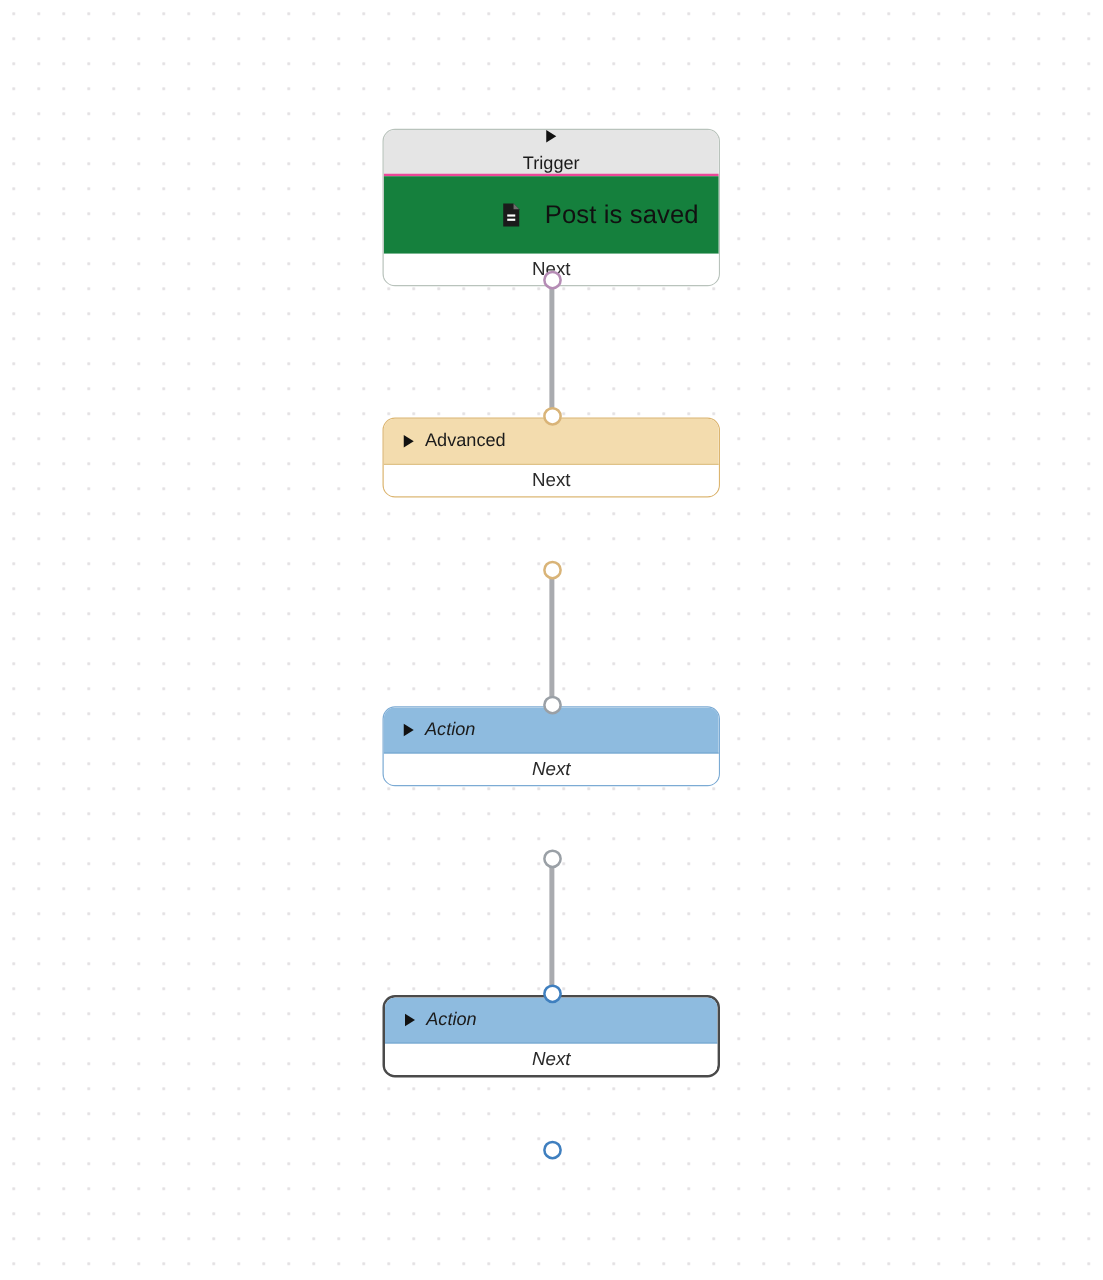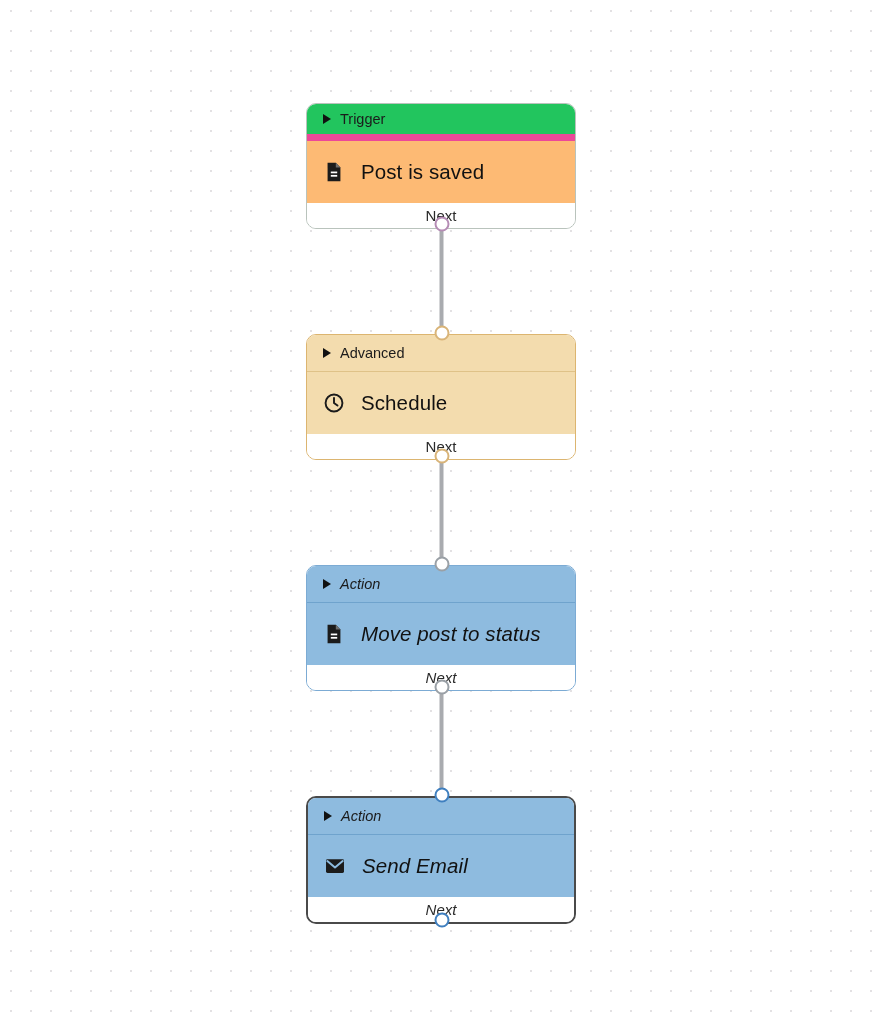--- a/index.html
+++ b/index.html
@@ -84,22 +84,22 @@
     display: flex;
     align-items: center;
     justify-content: center;
     font-size: 15px;
     color: #2a2a2a;
     box-sizing: border-box;
   }
 
   
   .node.trigger  { border: 1.5px solid #b9c3bc; }
-  .node.trigger  .node-header { background: #22c55e; border-bottom: 7px solid #ec4899; }
-  .node.trigger  .node-body   { background: #fdba74; }
+  .node.trigger  .node-header { background: #e5e5e5; border-bottom: 2px solid #ec4899; flex-direction: column; }
+  .node.trigger  .node-body   { background: #15803d; justify-content: flex-end; }
 
   .node.advanced { border: 1.5px solid #dcb570; }
   .node.advanced .node-header { background: #f3dcae; border-bottom: 1px solid #dfc288; padding-left: 16px; }
   .node.advanced .node-body   { background: #f3dcae; }
 
   .node.action   { border: 1.5px solid #7cabd4; font-style: italic; }
   .node.action   .node-header { background: #8ebbdf; border-bottom: 1px solid #6fa3cd; }
   .node.action   .node-body   { background: #8ebbdf; }
 
   .node.selected { border: 2px solid #4a4a4a; }
@@ -149,67 +149,44 @@
       <span>Next</span>
     </div>
   </div>
   <div class="port source-purple" style="left:441.5px; top:224px;"></div>
 
   <div class="node advanced" style="left:306px; top:334px;">
     <div class="node-header">
       <span class="caret"></span>
       <span>Advanced</span>
     </div>
-    <div class="node-body">
-      <svg class="node-icon" viewBox="0 0 24 24">
-        <circle cx="12" cy="12" r="9.2" fill="none" stroke="#1b1b1b" stroke-width="2.1"></circle>
-        <path d="M12 6.4 V12 L15.8 14.8" fill="none" stroke="#1b1b1b" stroke-width="2.1" stroke-linecap="round" stroke-linejoin="round"></path>
-      </svg>
-      <span class="label">Schedule</span>
-    </div>
     <div class="node-footer">
       <span>Next</span>
     </div>
   </div>
   <div class="port ring-tan" style="left:441.5px; top:333px;"></div>
   <div class="port ring-tan" style="left:441.5px; top:456px;"></div>
 
   <div class="node action" style="left:306px; top:565px;">
     <div class="node-header">
       <span class="caret"></span>
       <span>Action</span>
-    </div>
-    <div class="node-body">
-      <svg class="node-icon" viewBox="0 0 24 24">
-        <path d="M5 2 h9 l5 5 v15 h-14 z" fill="#1b1b1b"></path>
-        <path d="M14 2 l5 5 h-5 z" fill="#6e6e6e"></path>
-        <rect x="8.5" y="11.5" width="7" height="1.9" fill="#ffffff"></rect>
-        <rect x="8.5" y="15.2" width="7" height="1.9" fill="#ffffff"></rect>
-      </svg>
-      <span class="label">Move post to status</span>
     </div>
     <div class="node-footer">
       <span>Next</span>
     </div>
   </div>
   <div class="port ring-grey" style="left:441.5px; top:564px;"></div>
   <div class="port ring-grey" style="left:441.5px; top:687px;"></div>
 
   <div class="node action selected" style="left:306px; top:796px;">
     <div class="node-header">
       <span class="caret"></span>
       <span>Action</span>
     </div>
-    <div class="node-body">
-      <svg class="node-icon" viewBox="0 0 24 24">
-        <rect x="2.2" y="4.6" width="19.6" height="15" rx="1.6" fill="#1b1b1b"></rect>
-        <path d="M3.6 6.6 L12 13.6 L20.4 6.6" fill="none" stroke="#8ebbdf" stroke-width="2.2" stroke-linecap="round" stroke-linejoin="round"></path>
-      </svg>
-      <span class="label">Send Email</span>
-    </div>
     <div class="node-footer">
       <span>Next</span>
     </div>
   </div>
   <div class="port ring-blue" style="left:441.5px; top:795px;"></div>
   <div class="port ring-blue" style="left:441.5px; top:920px;"></div>
 
 </div>
 
 </body></html>

